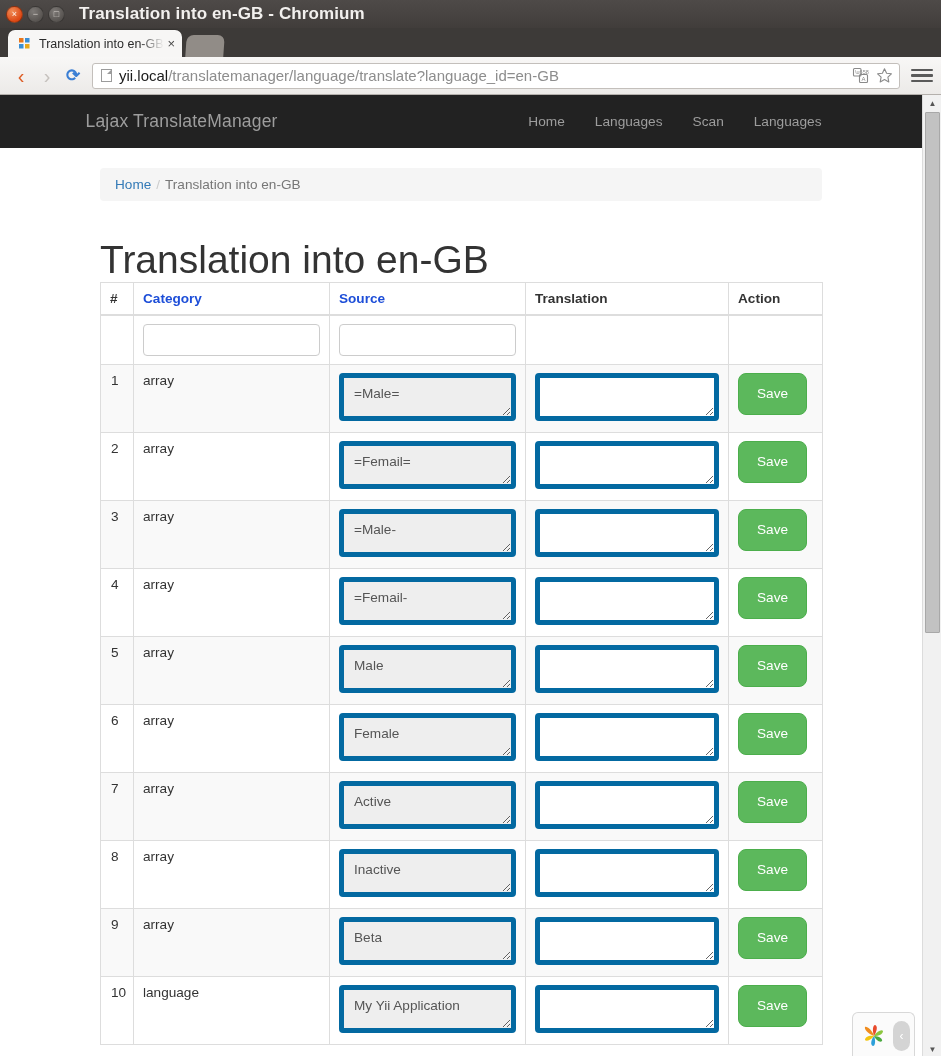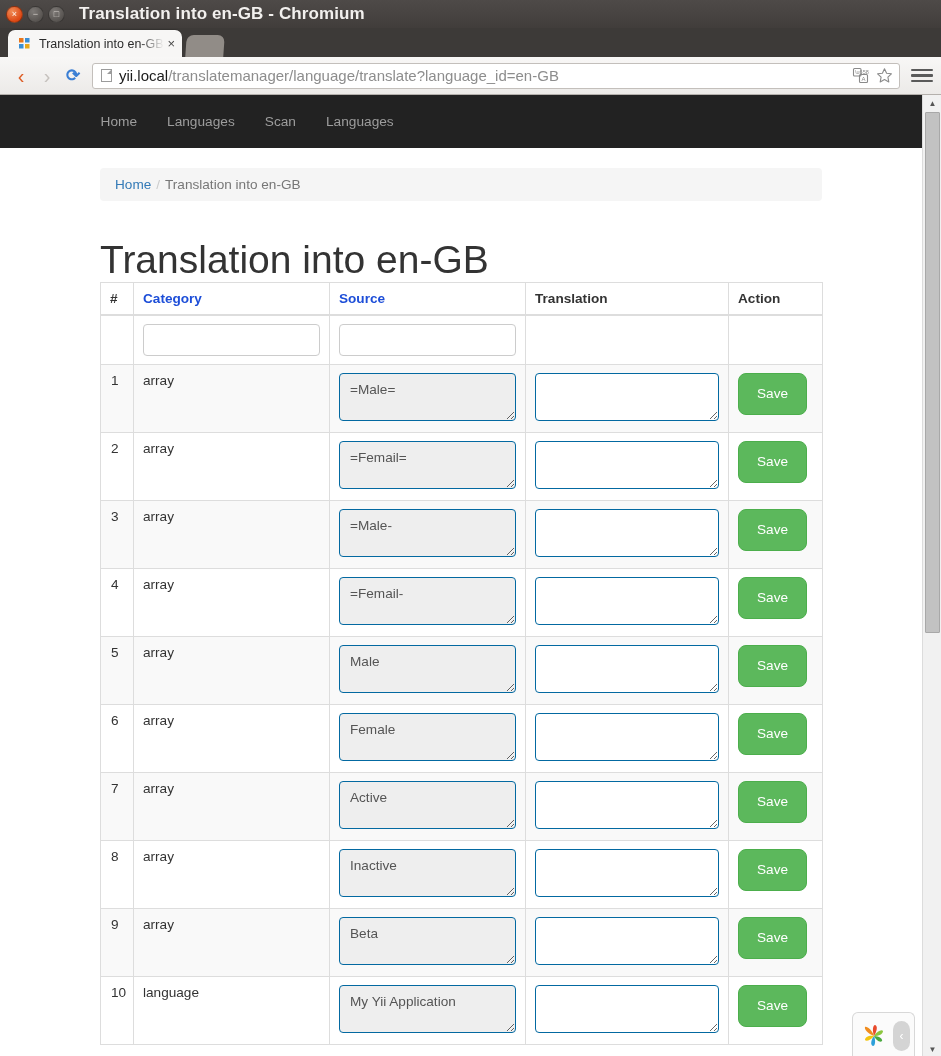--- a/index.html
+++ b/index.html
@@ -235,21 +235,21 @@
   }
 
   tbody tr.data td { padding: 8px 9px; }
   tbody tr.data.odd td { background: #f9f9f9; }
   tbody tr.data.even td { background: #ffffff; }
   td.num { text-align: left; padding-left: 10px !important; }
 
   .ta {
     width: 100%;
     height: 48px;
-    border: 1px solid #0369a1;
+    border: 5px solid #0369a1;
     border-radius: 4px;
     padding: 6px 10px;
     font-size: 13.6px;
     font-family: "Liberation Sans", sans-serif;
     color: #555;
     resize: vertical;
     outline: none;
     line-height: 1.4;
     overflow: hidden;
   }
@@ -378,20 +378,21 @@
       <span></span>
       <span></span>
   </div>
 </div>
 
 <div class="viewport">
   <div class="page">
 
     <div class="navbar">
       <div class="navbar-inner">
+        <a class="brand">Lajax TranslateManager</a>
         <div class="navlinks">
           <a class="navlink">Home</a>
           <a class="navlink">Languages</a>
           <a class="navlink">Scan</a>
           <a class="navlink">Languages</a>
         </div>
       </div>
     </div>
 
     <div class="container">

